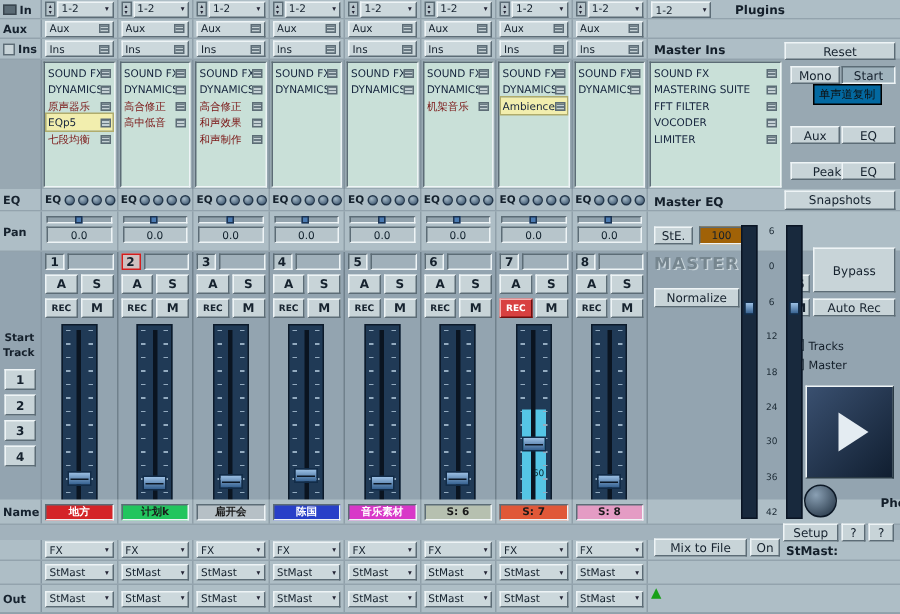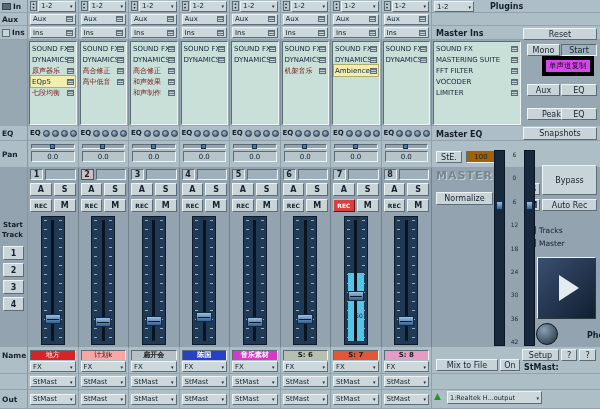--- a/index.html
+++ b/index.html
@@ -3,21 +3,21 @@
 <meta charset="utf-8">
 <style>
   *{box-sizing:border-box;margin:0;padding:0;font-family:"DejaVu Sans","Liberation Sans",sans-serif}
   body{background:#6a7a84}
   .mixer{position:relative;width:600px;height:409px;background:#a2b2bc;overflow:hidden;font-size:8px;color:#14202c}
   .row{position:absolute;left:0;width:600px;display:flex;align-items:stretch}
   #row-in{top:0;height:13px}#row-aux{top:13px;height:13px}#row-ins{top:26px;height:14px}
   #fx-zone{top:40px;height:86px;background:#98a8b2}
   #row-eq{top:126px;height:15px}#row-pan{top:141px;height:27px}
   #strips{top:168px;height:179px;background:#93a4b0}
-  #row-name{top:347px;height:17px}#row-fxb{top:360px;height:14px}
+  #row-name{top:333px;height:17px}#row-fxb{top:360px;height:14px}
   #row-send{top:374px;height:16px}#row-out{top:390px;height:19px}
   #row-in,#row-aux,#row-ins,#row-eq,#row-pan,#row-name,#row-fxb,#row-send,#row-out{background:#aebec6;border-bottom:1px solid #93a3ad}
   .rail{width:28px;flex:none;display:flex;align-items:center;gap:2px;padding-left:2px;border-right:1px solid #8595a1}
   .railtxt{font-size:7.5px;font-weight:bold;color:#16222e}
   .railico{width:9px;height:7px;background:#5a6a74;border:1px solid #39454e;flex:none}
   .railbox{width:8px;height:8px;background:#c8d4d8;border:1px solid #5c6c76;flex:none}
   .chanarea{width:404px;flex:none;display:flex}
   .mzone{flex:1}
   .cell{flex:1 1 0;min-width:0;display:flex;align-items:center;gap:1px;padding:1px 2px;position:relative;border-right:1px solid rgba(90,106,118,.35)}
   .btn3{background:#c8d4d8;border:1px solid;border-color:#eef4f6 #5c6c76 #5c6c76 #eef4f6;display:flex;align-items:center;justify-content:center;font-size:8px;color:#16222e}
@@ -55,21 +55,21 @@
   .ftrack::before,.ftrack::after{content:"";position:absolute;top:3px;bottom:3px;width:3px;background:repeating-linear-gradient(#93abc0 0 1px,transparent 1px 9px)}
   .ftrack::before{left:2px}.ftrack::after{right:2px}
   .fslot{position:absolute;left:50%;top:3px;bottom:3px;width:3px;margin-left:-1.5px;background:#0a1420}
   .fcap{position:absolute;left:3px;right:3px;height:10px;background:linear-gradient(#9cc0e4,#35608f);border:1px solid #122c48;z-index:2}
   .fcap::after{content:"";position:absolute;left:1px;right:1px;top:4px;height:1px;background:#0c1826}
   .factive{position:absolute;left:3px;right:3px;top:44%;bottom:3px;background:#55c5e5}
   .dlabel{position:absolute;right:4px;font-size:6px;color:#06242e;z-index:1}
   .abs{position:absolute}
   .otext{position:absolute;font-size:8px;font-weight:bold;color:#141f2a;white-space:nowrap}
   .inset{background:#a16207;border:1px solid;border-color:#5c6c76 #eef4f6 #eef4f6 #5c6c76;display:flex;align-items:center;justify-content:center}
-  #tooltip{position:absolute;left:542px;top:56px;padding:1px 3px;background:#d946ef;border:4px solid #000000;font-size:7.5px;color:#101010;z-index:10;white-space:nowrap}
+  #tooltip{position:absolute;left:542px;top:56px;padding:1px 3px;background:#0369a1;border:1px solid #000000;font-size:7.5px;color:#101010;z-index:10;white-space:nowrap}
   #master-title{position:absolute;left:436px;top:169px;font-size:11px;font-weight:bold;letter-spacing:1px;color:#76868f;text-shadow:1px 1px 0 #c8d4da}
   #meter{position:absolute;left:494px;top:150px;width:41px;height:196px;display:flex;gap:1px;z-index:2}
   .mbar{width:11px;background:#18293d;border:1px solid #0a1524;position:relative}
   .mcap{position:absolute;left:1px;right:1px;top:26%;height:9px;background:linear-gradient(#9cc0e4,#35608f);border:1px solid #122c48}
   #mscale{flex:1;display:flex;flex-direction:column;justify-content:space-between;align-items:center;padding:1px 0;font-size:6px;color:#1c2a34}
   #play{position:absolute;left:537px;top:257px;width:59px;height:62px;background:linear-gradient(135deg,#3a5070,#101e30);border:1px solid;border-color:#eef4f6 #2a3a45 #2a3a45 #eef4f6;display:flex;align-items:center;justify-content:center}
   #play .tri{width:0;height:0;border-left:20px solid #e4ecf2;border-top:13px solid transparent;border-bottom:13px solid transparent;margin-left:4px}
   #phones-knob{position:absolute;left:536px;top:323px;width:22px;height:22px;border-radius:50%;background:radial-gradient(circle at 35% 30%,#8aa0b4,#1c2c3c);border:1px solid #0c1826}
   .cbrow{position:absolute;display:flex;align-items:flex-start;gap:3px}
   .cb{width:8px;height:8px;background:#f4f8fa;border:1px solid #3a4a55;box-shadow:inset 1px 1px 0 #98a8b2}
@@ -724,24 +724,24 @@
       </div>
     <div class="mzone"></div>
   </div>
 
   <div class="row" id="row-name">
     <div class="rail">
       <span class="railtxt">Name</span>
     </div>
     <div class="chanarea" id="ch-name">
         <div class="cell">
-          <div class="inset" style="flex: 1 1 0%; height: 11px; font-size: 7px; font-weight: normal; overflow: hidden; white-space: nowrap; background: rgb(212, 36, 40); color: rgb(255, 255, 255);">地方</div>
-        </div>
-        <div class="cell">
-          <div class="inset" style="flex: 1 1 0%; height: 11px; font-size: 7px; font-weight: normal; overflow: hidden; white-space: nowrap; background: #fca5a5; color: rgb(26, 26, 26);">计划k</div>
+          <div class="inset" style="flex: 1 1 0%; height: 11px; font-size: 7px; font-weight: bold; overflow: hidden; white-space: nowrap; background: rgb(212, 36, 40); color: rgb(255, 255, 255);">地方</div>
+        </div>
+        <div class="cell">
+          <div class="inset" style="flex: 1 1 0%; height: 11px; font-size: 7px; font-weight: bold; overflow: hidden; white-space: nowrap; background: #22c55e; color: rgb(26, 26, 26);">计划k</div>
         </div>
         <div class="cell">
           <div class="inset" style="flex: 1 1 0%; height: 11px; font-size: 7px; font-weight: bold; overflow: hidden; white-space: nowrap; background: rgb(182, 192, 198); color: rgb(26, 26, 26);">扁开会</div>
         </div>
         <div class="cell">
           <div class="inset" style="flex: 1 1 0%; height: 11px; font-size: 7px; font-weight: bold; overflow: hidden; white-space: nowrap; background: rgb(40, 64, 200); color: rgb(255, 255, 255);">陈国</div>
         </div>
         <div class="cell">
           <div class="inset" style="flex: 1 1 0%; height: 11px; font-size: 7px; font-weight: bold; overflow: hidden; white-space: nowrap; background: rgb(216, 56, 200); color: rgb(255, 255, 255);">音乐素材</div>
         </div>
@@ -1024,18 +1024,14 @@
 
   <div class="btn3 abs" style="left:522px;top:349px;width:37px;height:12px">Setup</div>
   <div class="btn3 abs" style="left:561px;top:349px;width:16px;height:12px">?</div>
   <div class="btn3 abs" style="left:579px;top:349px;width:17px;height:12px">?</div>
   <span class="otext" style="left:524px;top:363px">StMast:</span>
 
   <div class="btn3 abs" style="left:436px;top:359px;width:62px;height:12px">Mix to File</div>
   <div class="btn3 abs" style="left:500px;top:359px;width:20px;height:12px">On</div>
 
   <span class="greenarr">▲</span>
-  <div class="dd" id="dev-dd" style="flex:none">
-    <span class="ddlbl">1:Realtek H...output</span>
-    <span class="ddarr">▾</span>
-  </div>
 
 </div>
 
 </body></html>

